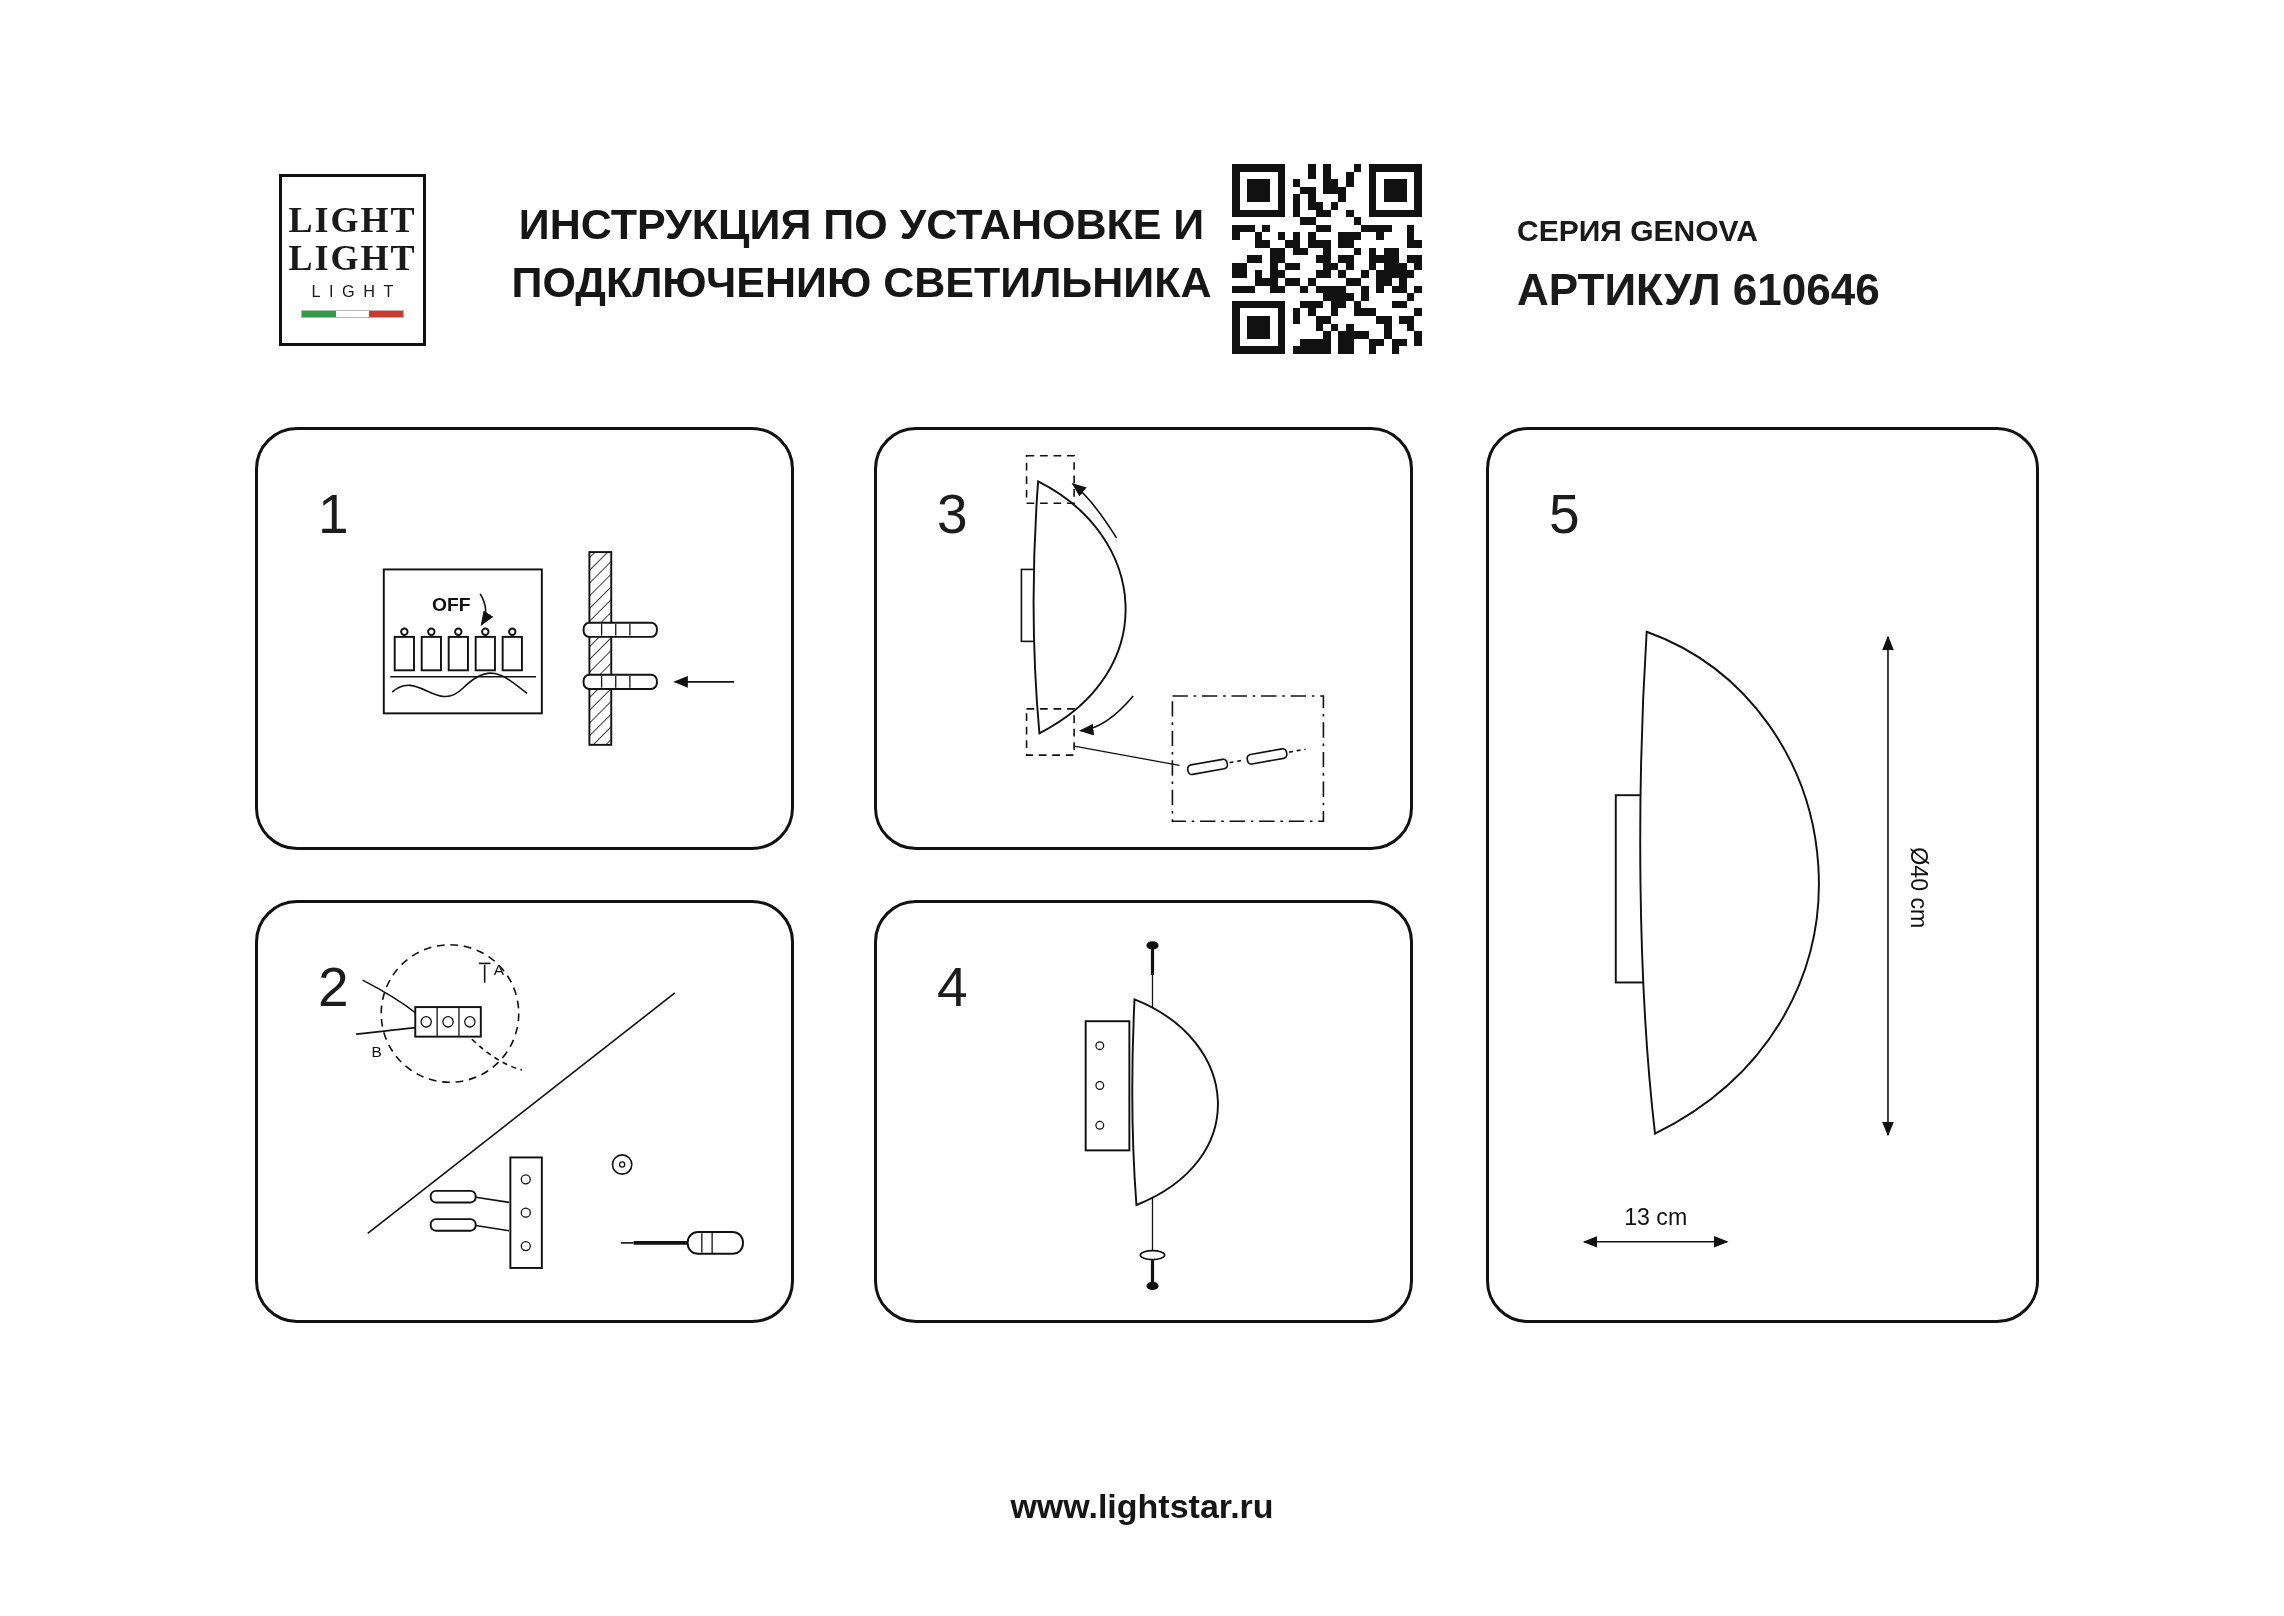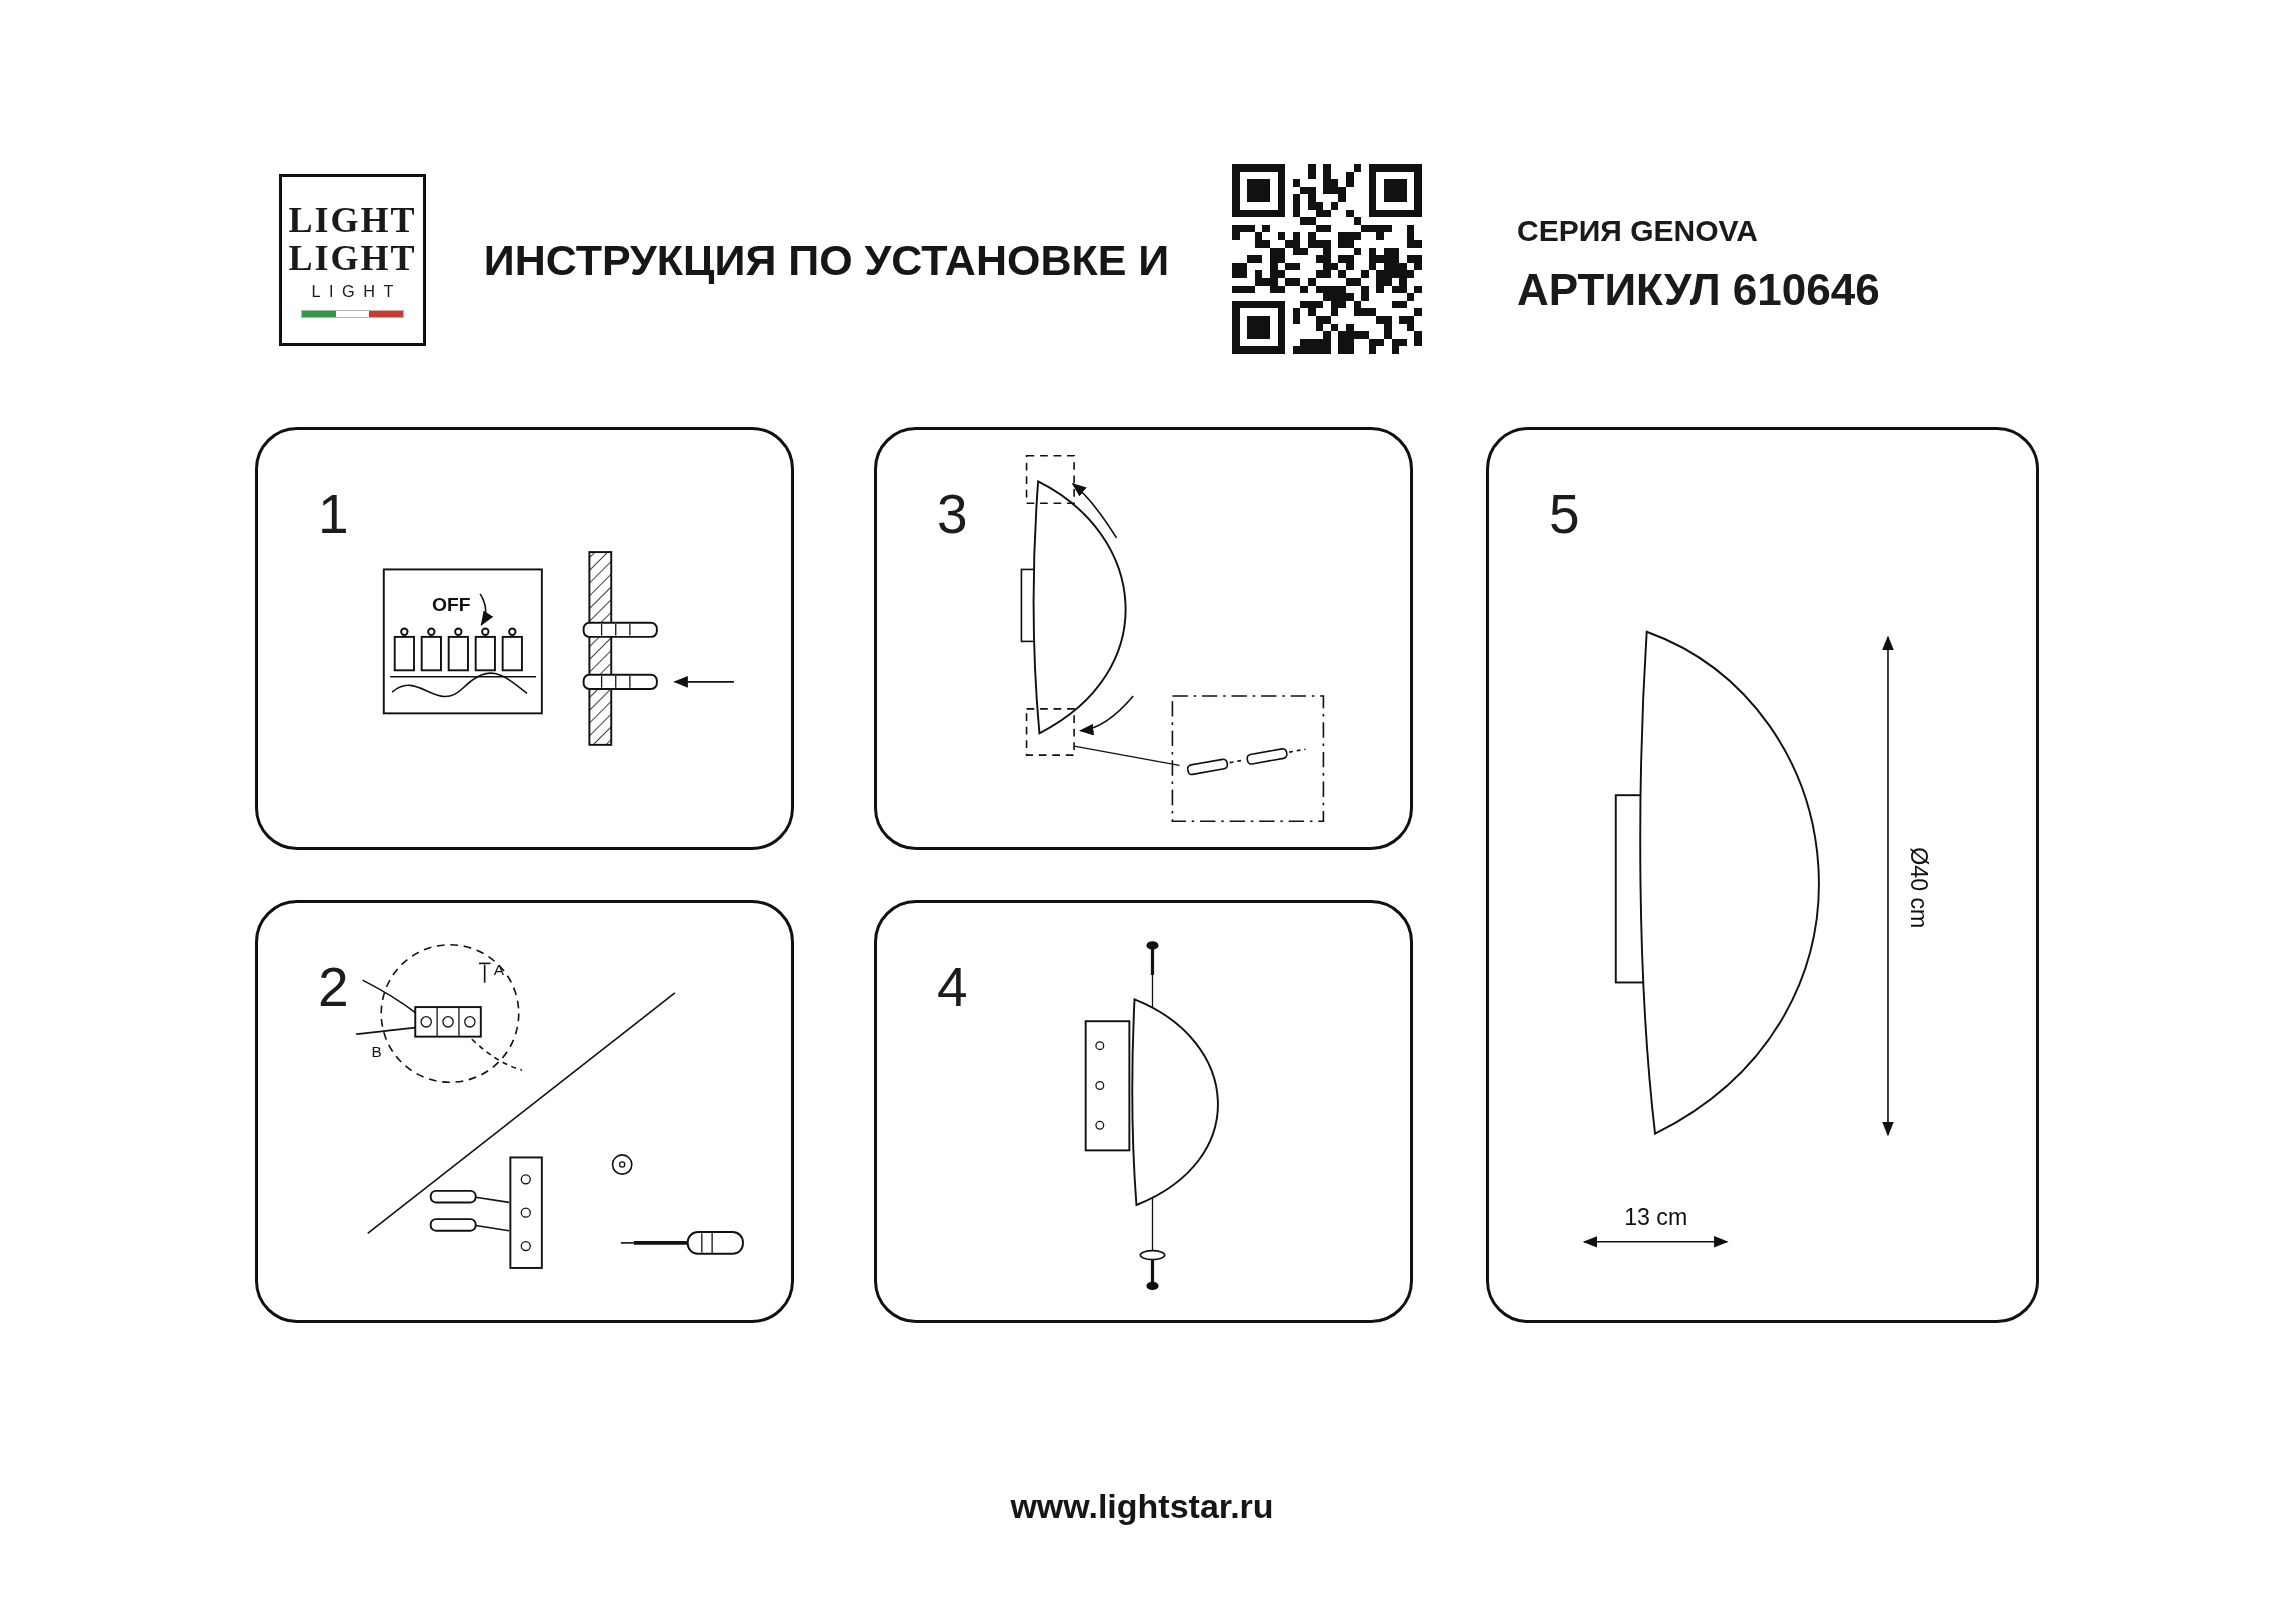--- a/index.html
+++ b/index.html
@@ -15,22 +15,22 @@
     align-items:center; justify-content:center;margin-left:34px;
   }
   .logo-word {
     font-family:"Liberation Serif","DejaVu Serif",serif; font-weight:700;
     font-size:36px; line-height:1.04; letter-spacing:2px;
   }
   .logo-group { font-size:16.3px; letter-spacing:8.5px; margin-top:5.2px; text-indent:8.5px; }
   .logo-flag { display:flex; margin-top:9px; width:103px; height:7.8px; border:0.7px solid #b5b5b5; }
   .logo-flag span { flex:1; height:100%; }
   .title {
-    position:absolute; left:436px; top:195px; width:781px; text-align:center;
-    font-size:43px; font-weight:700; line-height:1.35; color:#161616;margin-top:36px;
+    position:absolute; left:471px; top:195px; width:781px; text-align:center;
+    font-size:43px; font-weight:700; line-height:1.35; color:#161616;
   }
   .qr { position:absolute; left:1232px; top:164px; width:190px; height:190px; }
   .qr svg { width:100%; height:100%; }
   .series-block { position:absolute; left:1517px; top:214px; width:430px; text-align:left; }
   .series-label { font-size:30px; font-weight:700; }
   .article-label { font-size:44px; font-weight:700; margin-top:17px; }
   
   .card {
     position:absolute; border:3.9px solid #111; border-radius:42px; background:#fff;
   }
@@ -68,20 +68,21 @@
     <div class="logo-group">LIGHT</div>
     <div class="logo-flag">
       <span style="background: rgb(46, 156, 68);"></span>
       <span style="background: rgb(255, 255, 255);"></span>
       <span style="background: rgb(204, 58, 46);"></span>
     </div>
   </div>
 
   <div class="title">
     <div>ИНСТРУКЦИЯ ПО УСТАНОВКЕ И</div>
+    <div>ПОДКЛЮЧЕНИЮ СВЕТИЛЬНИКА</div>
   </div>
 
   <div class="qr">
     <svg id="qr-svg" viewBox="0 0 25 25" shape-rendering="crispEdges">
         <rect x="10" y="0" width="1" height="1" fill="#111"></rect>
         <rect x="12" y="0" width="1" height="1" fill="#111"></rect>
         <rect x="16" y="0" width="1" height="1" fill="#111"></rect>
         <rect x="10" y="1" width="1" height="1" fill="#111"></rect>
         <rect x="12" y="1" width="1" height="1" fill="#111"></rect>
         <rect x="15" y="1" width="1" height="1" fill="#111"></rect>

